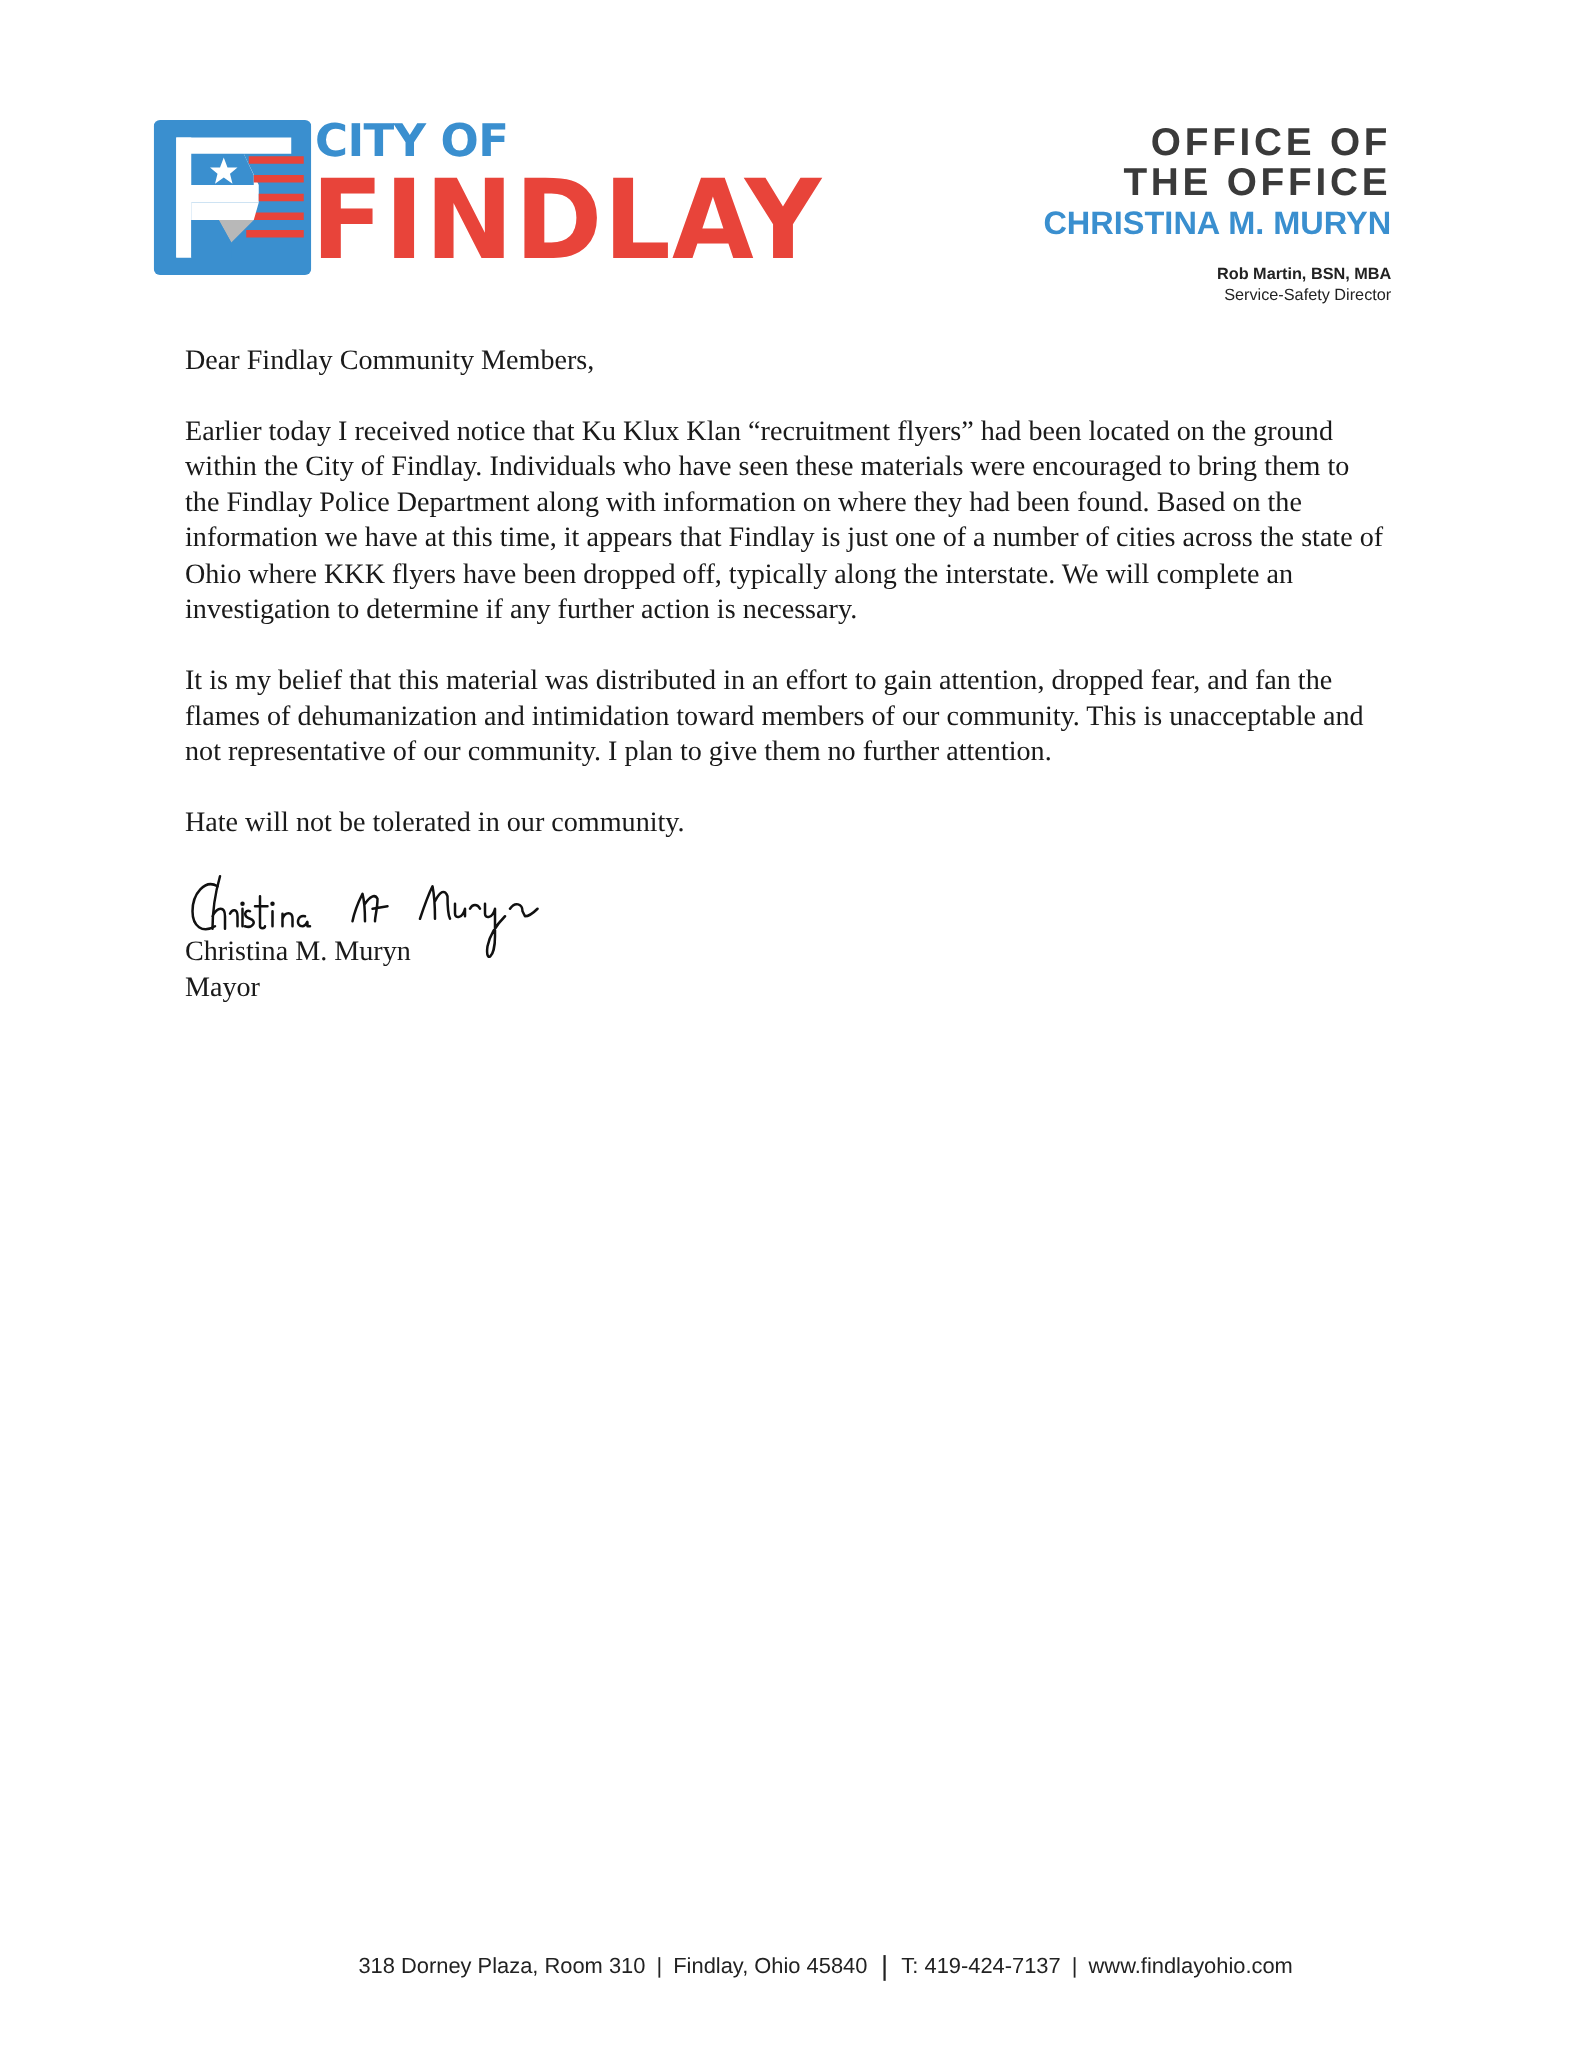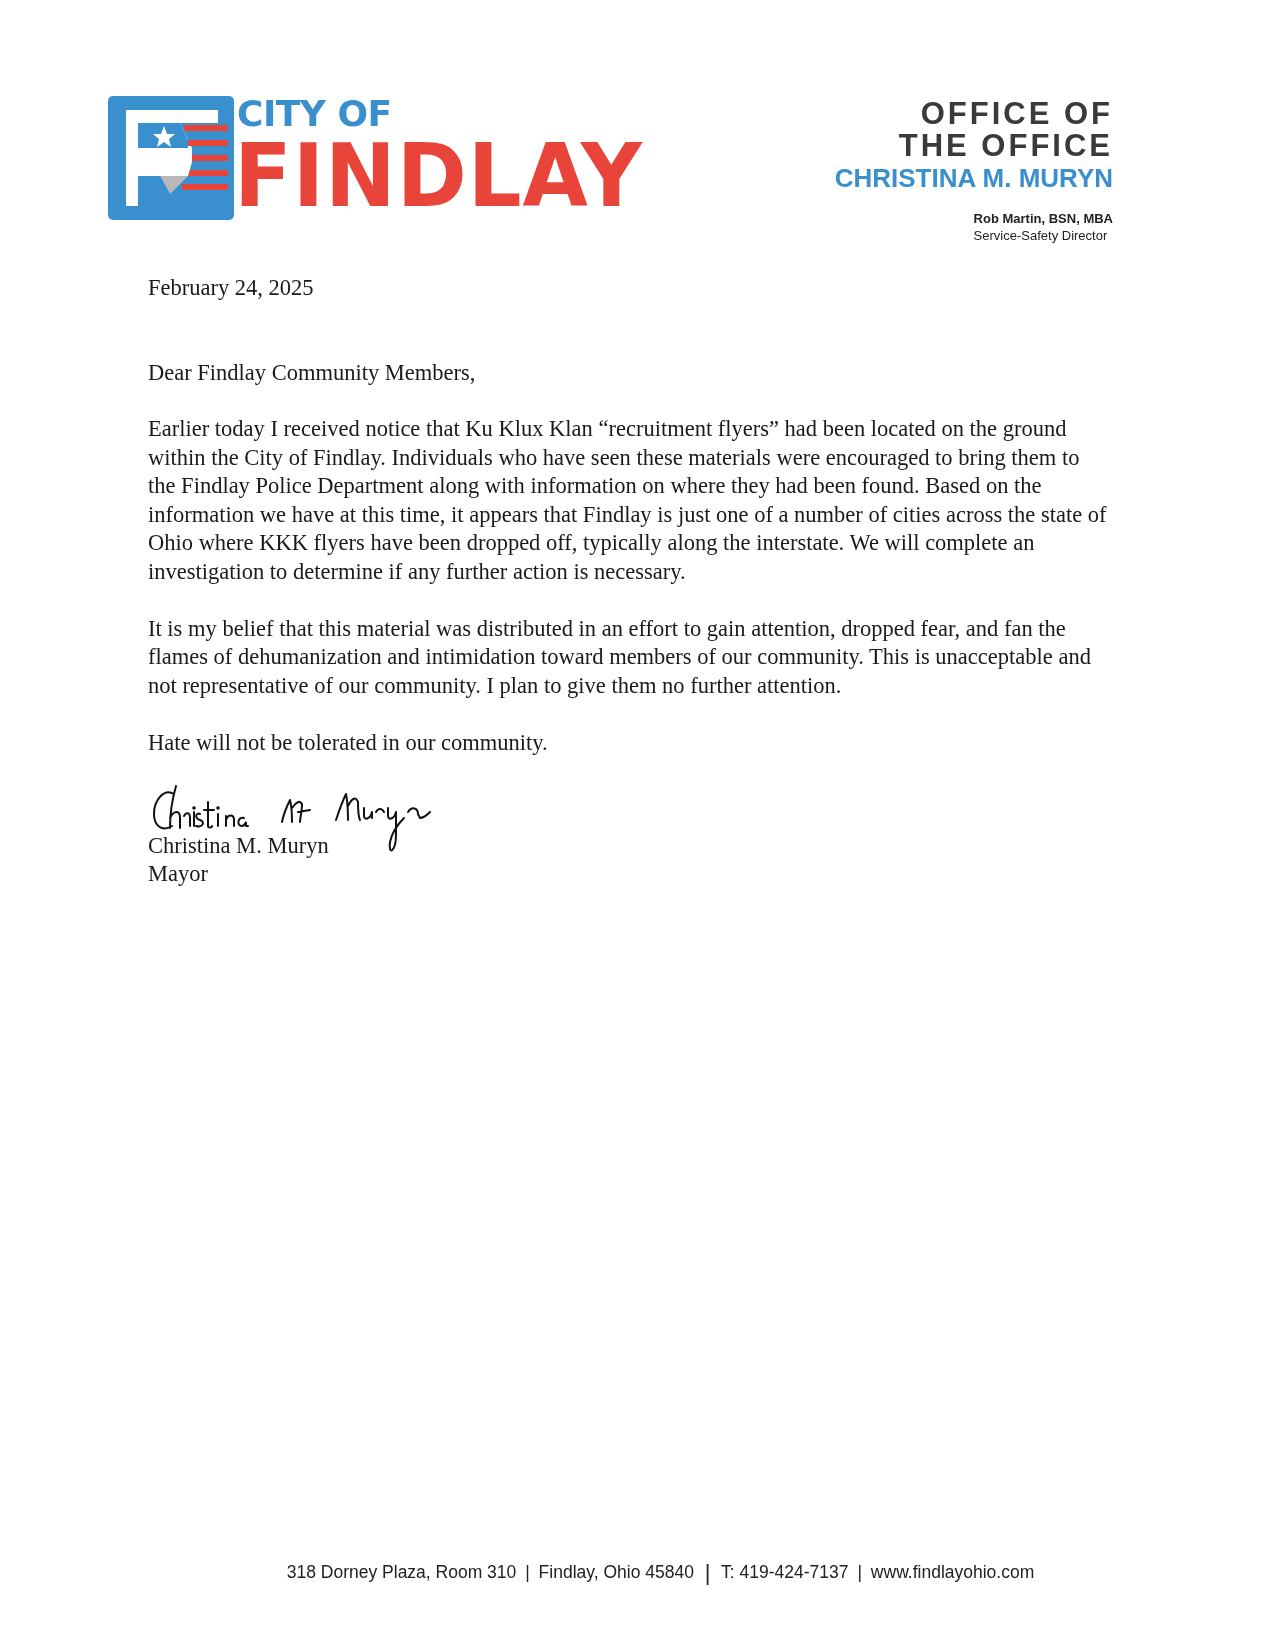--- a/index.html
+++ b/index.html
@@ -1,33 +1,33 @@
 <!DOCTYPE html>
 <html><head>
   <meta charset="utf-8">
   <style>
     html, body { margin: 0; padding: 0; background: #ffffff; }
     body { width: 1265px; height: 1637px; position: relative; overflow: hidden; }
     .page { position: absolute; left: 0; top: 0; width: 1265px; height: 1637px; background: #fff; }
 
     
-    .logo { position: absolute; left: 108px; top: 96px; width: 540px; height: 126px; }
+    .logo { position: absolute; left: 123px; top: 96px; width: 540px; height: 126px; }
     .logo-mark { position: absolute; left: 0; top: 0; width: 126px; height: 124px; }
     .logo-city { position: absolute; left: 129px; top: -2px; font-family: "DejaVu Sans", sans-serif;
       font-weight: bold; font-size: 36px; color: #3a8fcf; letter-spacing: -0.5px; line-height: 40px; }
     .logo-findlay { position: absolute; left: 126px; top: 32px; font-family: "DejaVu Sans", sans-serif;
       font-weight: bold; font-size: 88px; color: #e8443a; letter-spacing: 1px; line-height: 96px;
       transform: scaleX(0.96); transform-origin: left top; }
 
     
     .office { position: absolute; right: 152px; top: 98px; text-align: right;
       font-family: "Liberation Sans", sans-serif; margin-left: 42px; }
     .office-line { font-weight: bold; font-size: 31px; color: #3a3a3a; letter-spacing: 3px; line-height: 32px; }
     .office-name { font-weight: bold; font-size: 26px; color: #3a8fcf; line-height: 30px; margin-top: 1px; }
-    .director { position: absolute; right: 152px; top: 210px; 
+    .director { position: absolute; right: 152px; top: 210px; text-align: right;
       font-family: "Liberation Sans", sans-serif; font-size: 13px; color: #222; line-height: 17px; }
     .director-name { font-weight: bold; }
 
     
     .letter { position: absolute; left: 148px; top: 274px; width: 960px;
       font-family: "Liberation Serif", serif; font-size: 22.5px; color: #1a1a1a; line-height: 28.5px; }
     .letter p { margin: 0; }
     .date { margin-bottom: 56px !important; }
     .salutation { margin-bottom: 28px !important; }
     .para { margin-bottom: 28.5px !important; }
@@ -78,21 +78,20 @@
     <div class="office-line">THE OFFICE</div>
     <div class="office-name">CHRISTINA M. MURYN</div>
   </div>
 
   <div class="director">
     <div class="director-name">Rob Martin, BSN, MBA</div>
     <div>Service-Safety Director</div>
   </div>
 
   <div class="letter">
-    <p class="date">February 24, 2025</p>
     <p class="salutation">Dear Findlay Community Members,</p>
     <p class="para">Earlier today I received notice that Ku Klux Klan “recruitment flyers” had been located on the ground within the City of Findlay. Individuals who have seen these materials were encouraged to bring them to the Findlay Police Department along with information on where they had been found. Based on the information we have at this time, it appears that Findlay is just one of a number of cities across the state of Ohio where KKK flyers have been dropped off, typically along the interstate. We will complete an investigation to determine if any further action is necessary.</p>
     <p class="para">It is my belief that this material was distributed in an effort to gain attention, dropped fear, and fan the flames of dehumanization and intimidation toward members of our community. This is unacceptable and not representative of our community. I plan to give them no further attention.</p>
     <p class="para">Hate will not be tolerated in our community.</p>
     <div class="sig-wrap">
       <svg class="signature" viewBox="0 0 300 80" fill="none" stroke="#111" stroke-width="2" stroke-linecap="round" stroke-linejoin="round">
 
         <path d="M24,12 C14,6 4,18 4,32 C4,44 12,50 22,44"></path>
 
         <path d="M26,4 C22,18 20,32 20,46 M20,36 C24,28 30,28 30,36 L30,46"></path>

